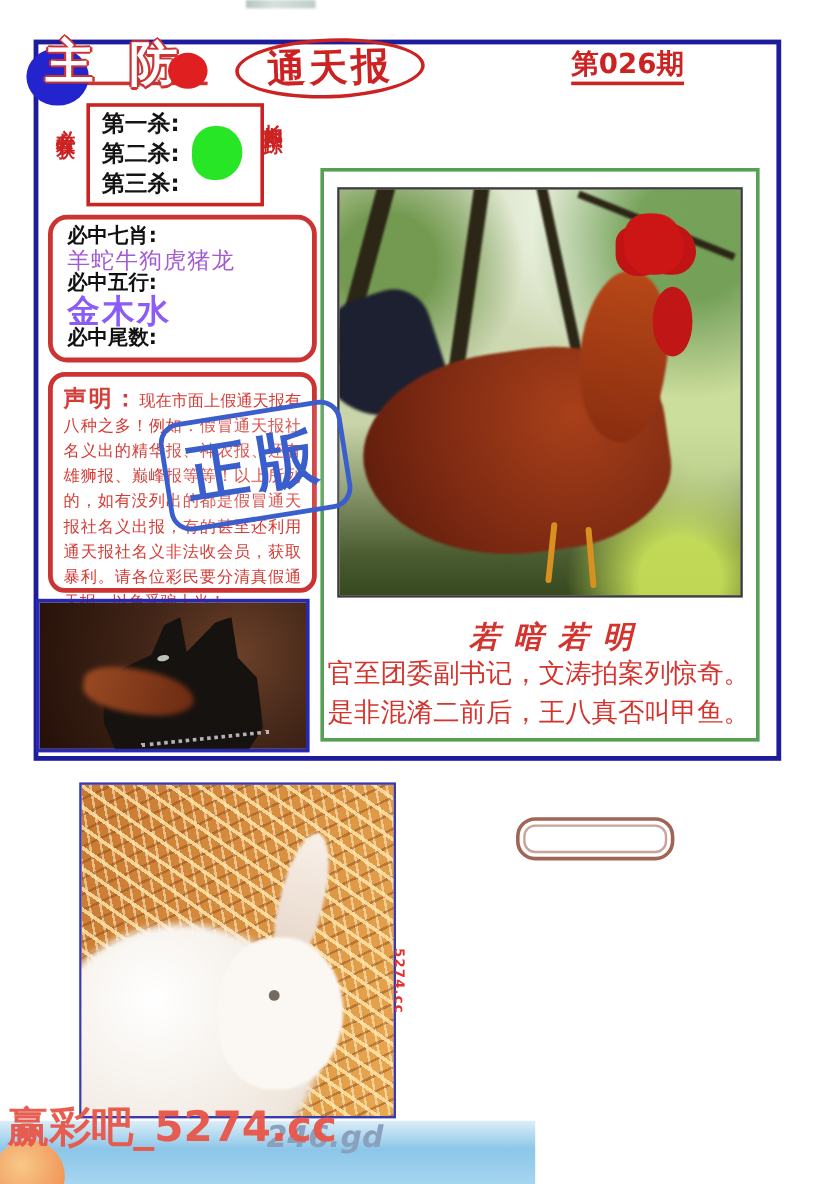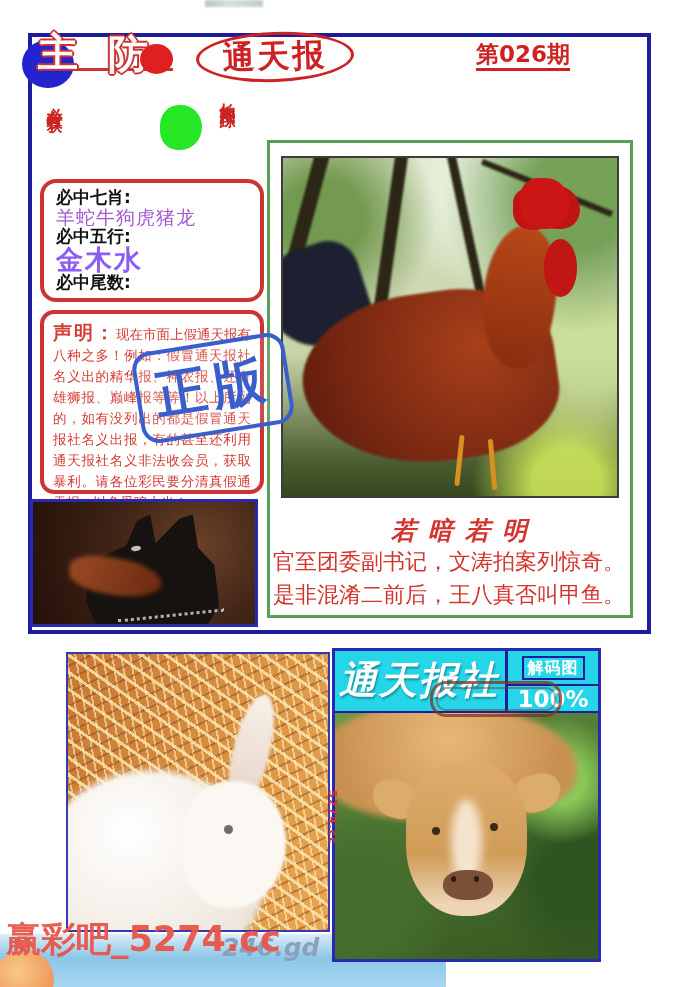--- a/index.html
+++ b/index.html
@@ -188,20 +188,25 @@
   <div class="badge-circle"></div>
   <div class="outlined-char badge-main">主</div>
   <div class="outlined-char badge-guard">防</div>
   <div class="red-dot"></div>
   <div class="masthead-oval">
     <span class="masthead-title">通天报</span>
   </div>
   <div class="issue-number">第026期</div>
 
   <div class="v-text harvest-label">必有收获</div>
+  <div class="kill-box">
+    <div class="kill-row">第一杀:</div>
+    <div class="kill-row">第二杀:</div>
+    <div class="kill-row">第三杀:</div>
+  </div>
   <div class="green-mark"></div>
   <div class="v-text track-label">长期跟踪</div>
 
   <div class="pred-box">
     <div class="pred-label">必中七肖:</div>
     <div class="pred-zodiac">羊蛇牛狗虎猪龙</div>
     <div class="pred-label">必中五行:</div>
     <div class="pred-elements">金木水</div>
     <div class="pred-label">必中尾数:</div>
   </div>
@@ -240,40 +245,20 @@
 
   <div class="sky-band"></div>
 
   <div class="rabbit-photo">
     <div class="rabbit-body"></div>
     <div class="rabbit-ear"></div>
     <div class="rabbit-head"></div>
     <div class="rabbit-eye"></div>
   </div>
 
-  <div class="calf-photo">
-    <div class="calf-back"></div>
-    <div class="calf-ear calf-ear-l"></div>
-    <div class="calf-ear calf-ear-r"></div>
-    <div class="calf-head"></div>
-    <div class="calf-blaze"></div>
-    <div class="calf-eye calf-eye-l"></div>
-    <div class="calf-eye calf-eye-r"></div>
-    <div class="calf-nose"></div>
-    <div class="calf-nostril nos-l"></div>
-    <div class="calf-nostril nos-r"></div>
-    <div class="brand-banner">
-      <div class="banner-brand">通天报社</div>
-      <div class="banner-right">
-        <div class="decoder-label">解码图</div>
-        <div class="banner-divider"></div>
-        <div class="decoder-percent">100%</div>
-      </div>
-    </div>
-  </div>
 
   <div class="stamp-artifact"></div>
   <div class="side-watermark">5274.cc</div>
   <div class="sun-circle"></div>
   <div class="watermark-secondary">246.gd</div>
   <div class="watermark-primary">赢彩吧_5274.cc</div>
 
 </div>
 
 </body></html>

